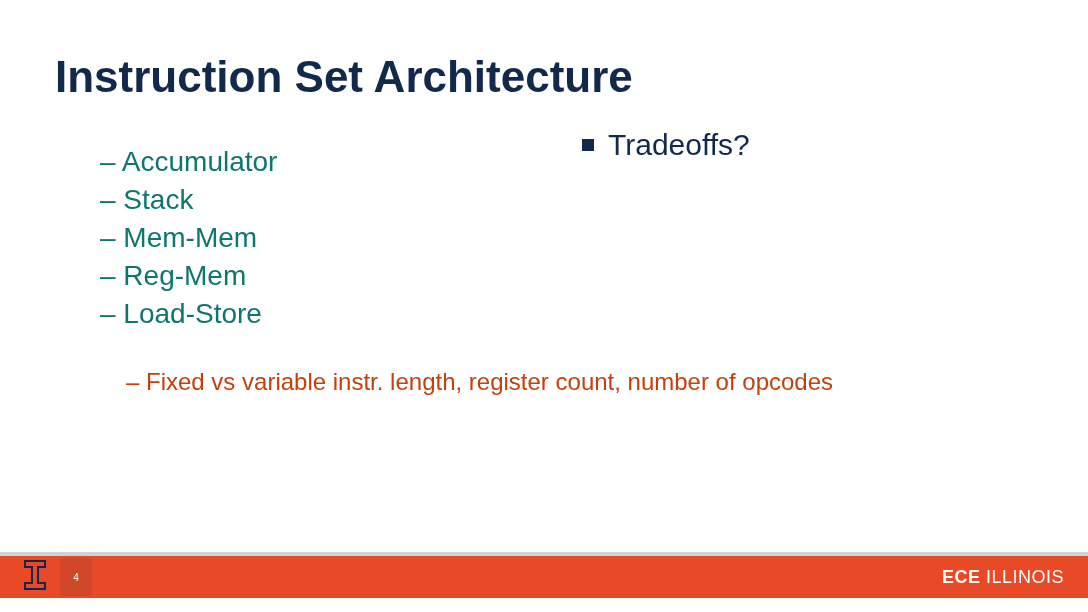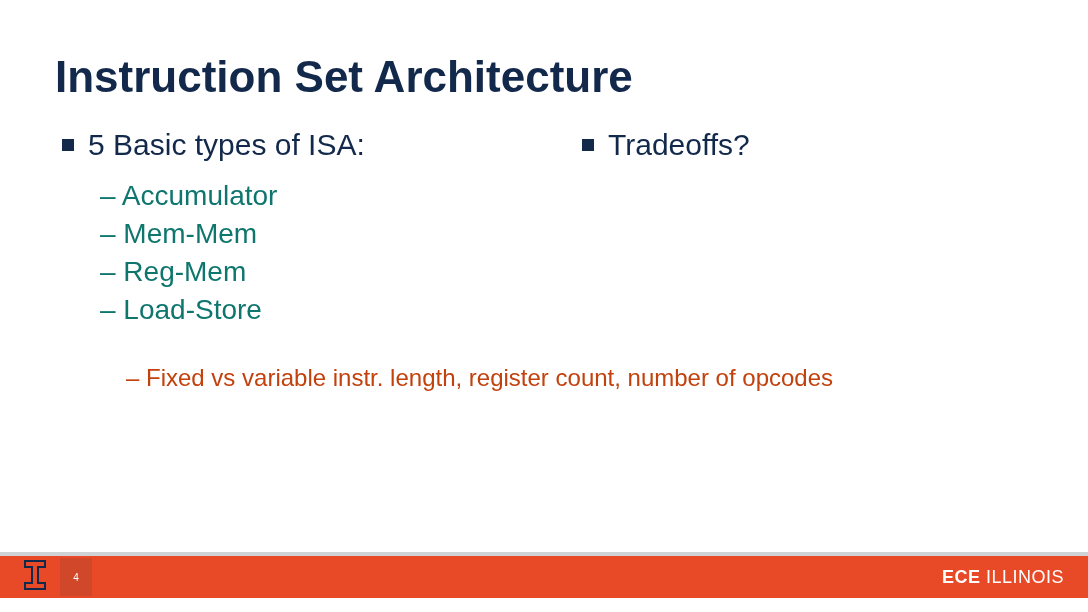--- a/index.html
+++ b/index.html
@@ -128,26 +128,23 @@
 </head>
 <body>
 
 <div class="slide">
 
   <div class="title">Instruction Set Architecture</div>
 
   <div class="content">
     <div class="two-col">
       <div class="col-left">
-        <div class="bullet-row">
-          <span class="bullet-square"></span>
-          <span class="bullet-text">5 Basic types of ISA:</span>
-        </div>
         <div class="sub-list">
           <div class="sub-item">– Accumulator</div>
+          <div class="sub-item">– Stack</div>
           <div class="sub-item">– Mem-Mem</div>
           <div class="sub-item">– Reg-Mem</div>
           <div class="sub-item">– Load-Store</div>
         </div>
       </div>
       <div class="col-right">
         <div class="bullet-row">
           <span class="bullet-square"></span>
           <span class="bullet-text">Tradeoffs?</span>
         </div>

